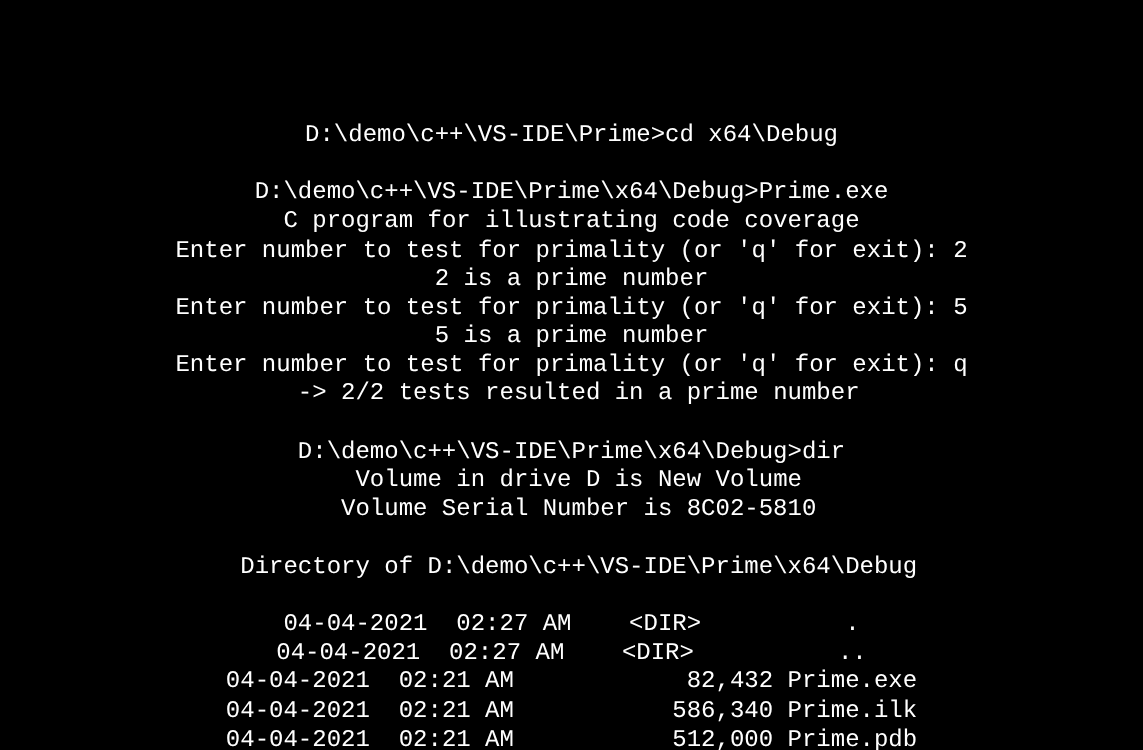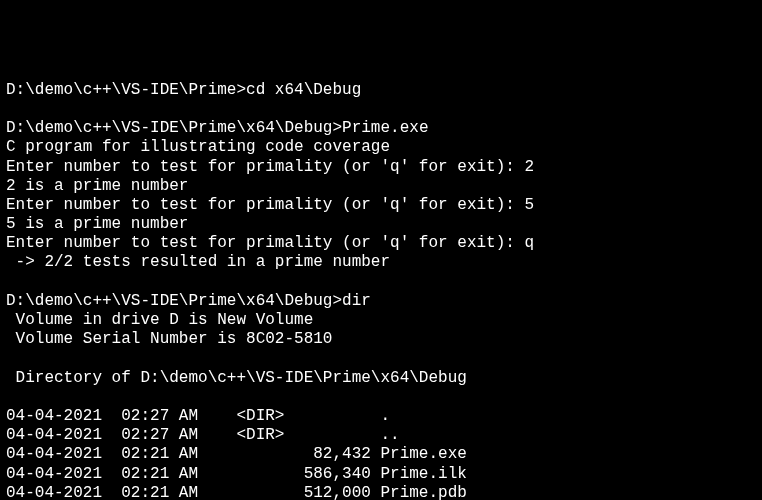--- a/index.html
+++ b/index.html
@@ -17,20 +17,21 @@
       width: 762px;
       height: 500px;
       overflow: hidden;
       white-space: pre;
     }
     .terminal {
       white-space: pre;
     }
     .line {
       white-space: pre;
+      text-align: center;
     }
   </style>
 </head>
 <body>
 
 
 
 <div class="terminal" id="term"><div class="line"><span>D:\demo\c++\VS-IDE\Prime&gt;</span><span>cd x64\Debug</span></div><div class="line">&nbsp;</div><div class="line"><span>D:\demo\c++\VS-IDE\Prime\x64\Debug&gt;</span><span>Prime.exe</span></div><div class="line">C program for illustrating code coverage</div><div class="line">Enter number to test for primality (or 'q' for exit): 2</div><div class="line">2 is a prime number</div><div class="line">Enter number to test for primality (or 'q' for exit): 5</div><div class="line">5 is a prime number</div><div class="line">Enter number to test for primality (or 'q' for exit): q</div><div class="line"> -&gt; 2/2 tests resulted in a prime number</div><div class="line">&nbsp;</div><div class="line"><span>D:\demo\c++\VS-IDE\Prime\x64\Debug&gt;</span><span>dir</span></div><div class="line"> Volume in drive D is New Volume</div><div class="line"> Volume Serial Number is 8C02-5810</div><div class="line">&nbsp;</div><div class="line"> Directory of D:\demo\c++\VS-IDE\Prime\x64\Debug</div><div class="line">&nbsp;</div><div class="line">04-04-2021  02:27 AM    &lt;DIR&gt;          .</div><div class="line">04-04-2021  02:27 AM    &lt;DIR&gt;          ..</div><div class="line">04-04-2021  02:21 AM            82,432 Prime.exe</div><div class="line">04-04-2021  02:21 AM           586,340 Prime.ilk</div><div class="line">04-04-2021  02:21 AM           512,000 Prime.pdb</div></div>
 
 

